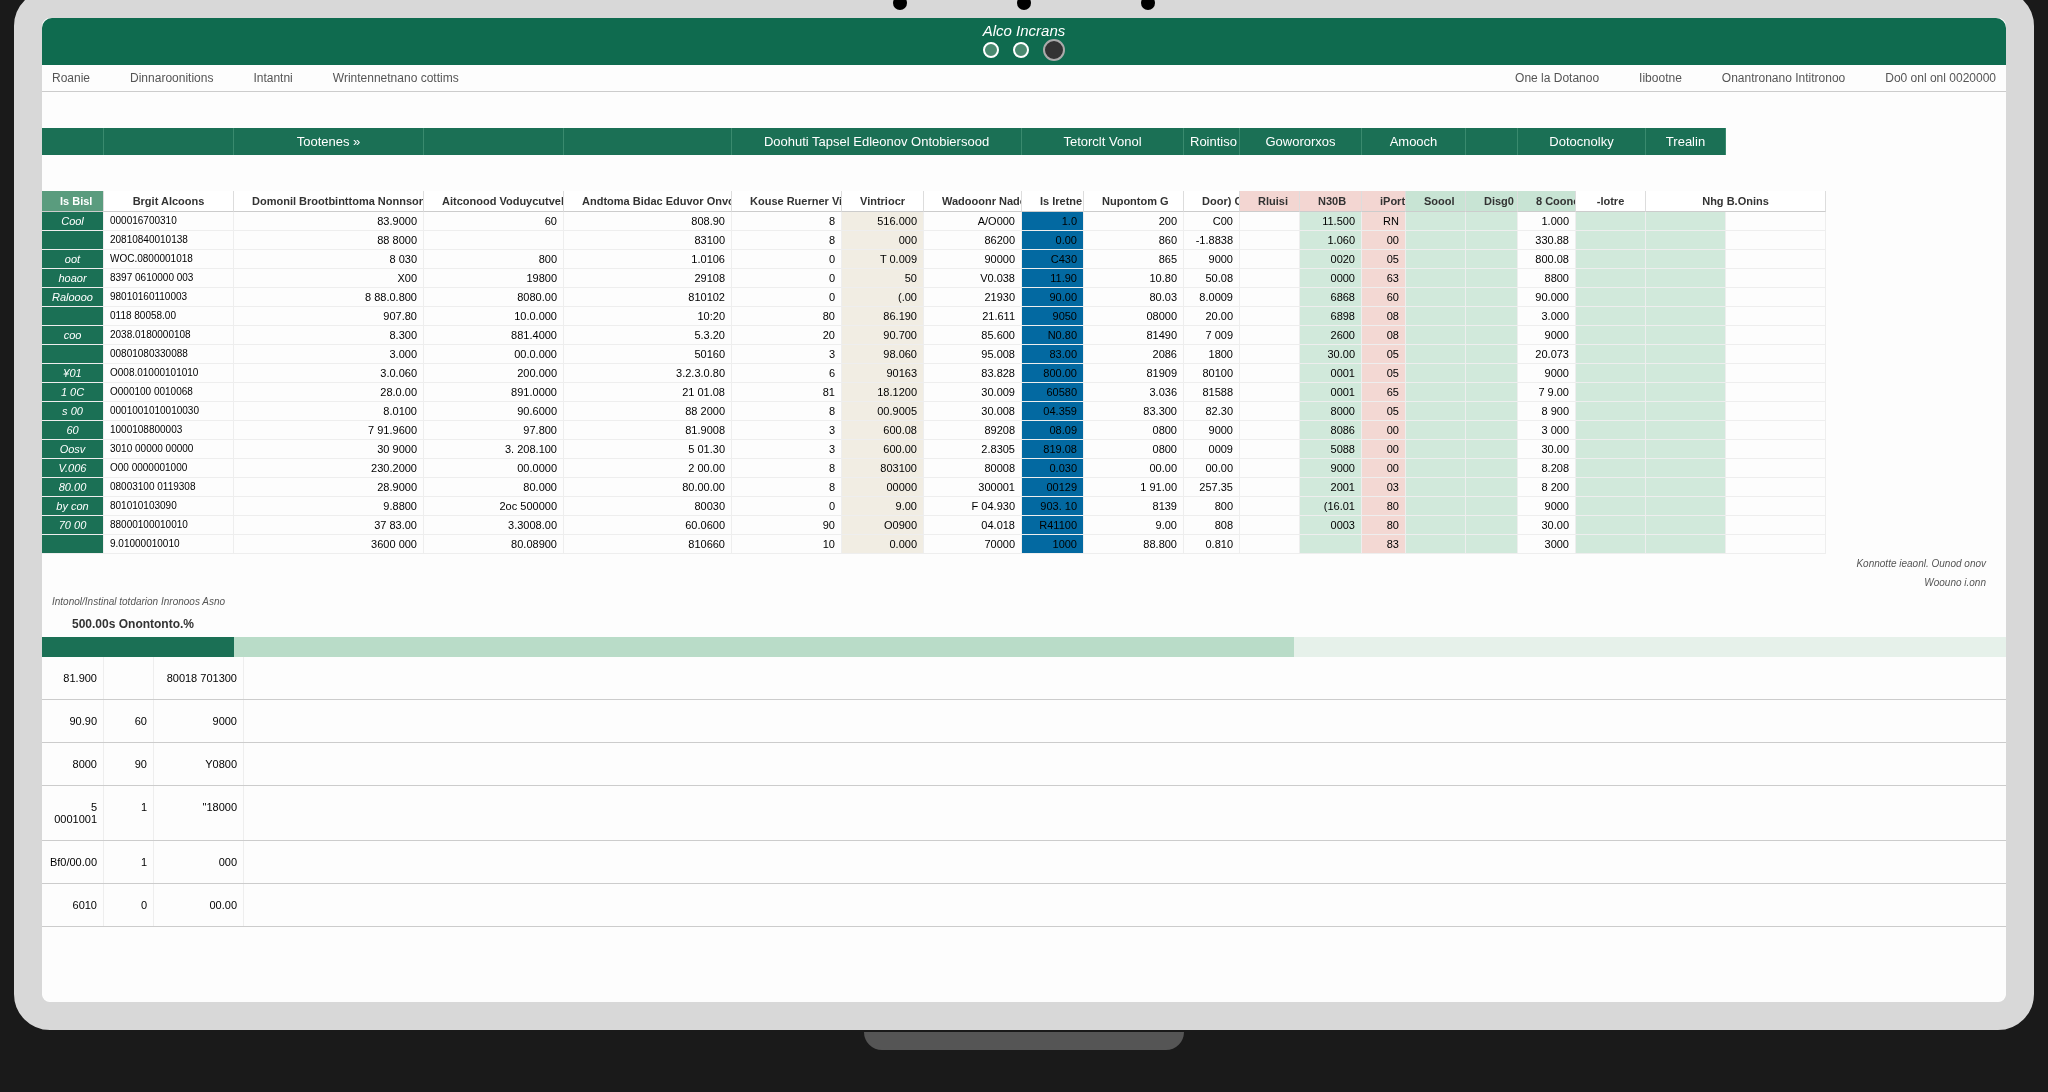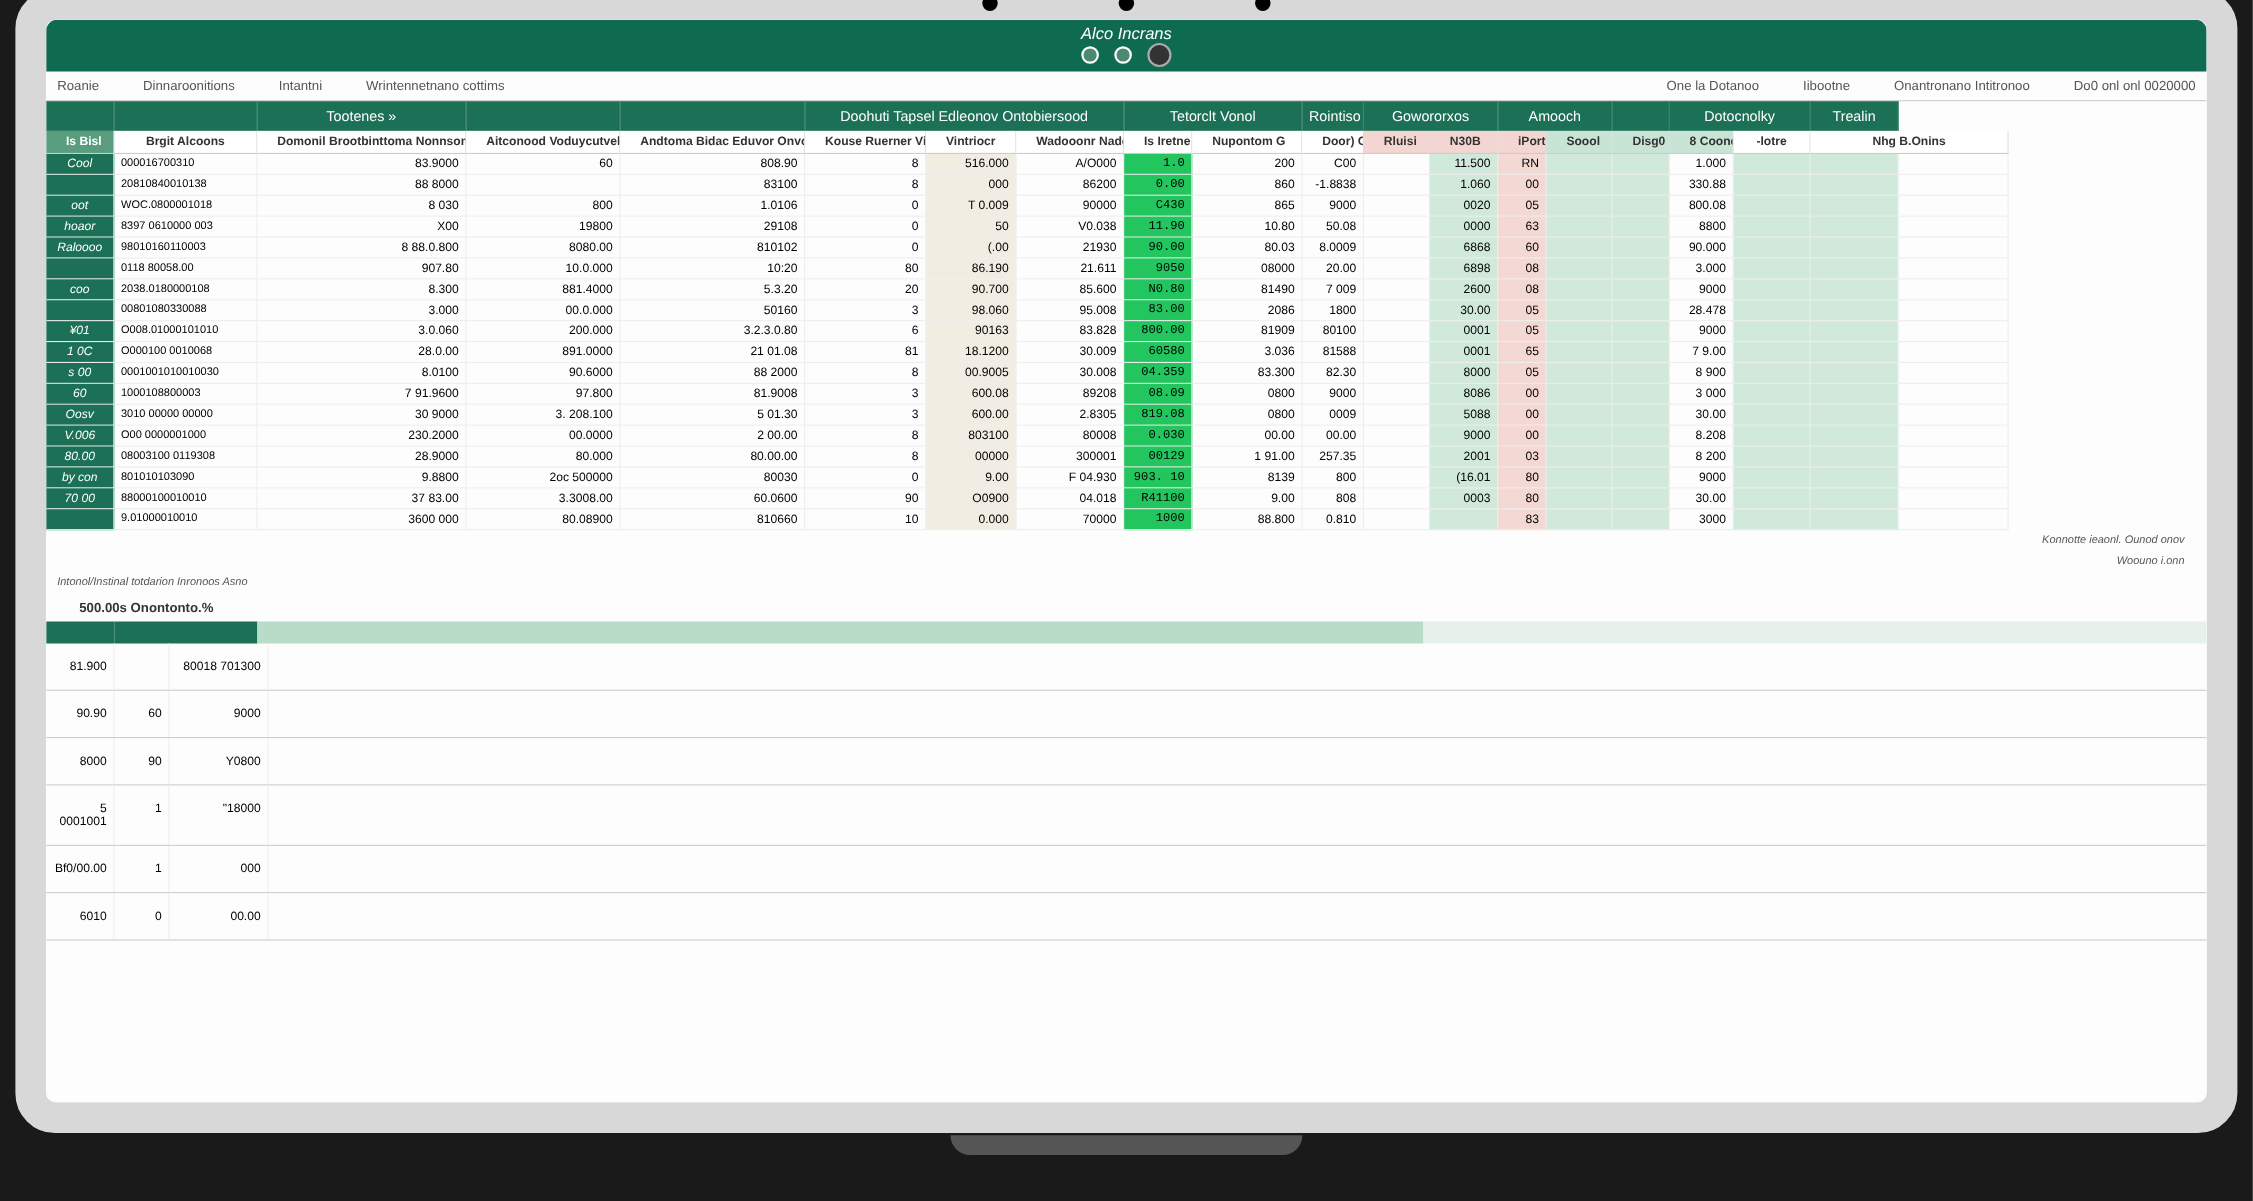--- a/index.html
+++ b/index.html
@@ -73,20 +73,21 @@
     font-size: 13px;
     color: #fff;
   }
   .header-row > div {
     background: #1b7055;
     padding: 6px 6px;
     border-right: 1px solid #3a8a6e;
     text-align: center;
     overflow: hidden;
     white-space: nowrap;
+    margin-top: 36px;
   }
   .header-row > div.blank { background: #1b7055; }
   .header-row.sub > div {
     background: #fff;
     color: #333;
     font-weight: bold;
     border-right: 1px solid #ddd;
     border-bottom: 1px solid #ccc;
     font-size: 11px;
     padding: 4px 18px;
@@ -114,21 +115,21 @@
     background: #1b7055;
     color: #fff;
     font-style: italic;
     text-align: center;
     font-size: 11px;
   }
   .data-row > div.id { text-align: left; font-size: 10px; }
   .data-row > div.tint-g { background: #d1e9db; }
   .data-row > div.tint-c { background: #f1ede3; }
   .data-row > div.tint-p { background: #f3d8d3; }
-  .data-row > div.tint-gray { background: #22c55e; font-family: Liberation Mono, monospace; }
+  .data-row > div.tint-gray { background: #0369a1; }
   .footer-note {
     font-size: 10px;
     color: #555;
     text-align: right;
     padding: 4px 20px;
     font-style: italic;
   }
   .footer-note.left { text-align: left; padding-left: 10px; }
   .section-label {
     font-size: 12px;
@@ -403,21 +404,21 @@
           <div class="tint-c">98.060</div>
           <div>95.008</div>
           <div class="tint-gray">83.00</div>
           <div>2086</div>
           <div>1800</div>
           <div></div>
           <div class="tint-g">30.00</div>
           <div class="tint-p">05</div>
           <div class="tint-g"></div>
           <div class="tint-g"></div>
-          <div>28.478</div>
+          <div>20.073</div>
           <div class="tint-g"></div>
           <div class="tint-g"></div>
           <div></div>
         </div>
         <div class="data-row">
           <div class="rowhead">¥01</div>
           <div class="id">O008.01000101010</div>
           <div>3.0.060</div>
           <div>200.000</div>
           <div>3.2.3.0.80</div>

